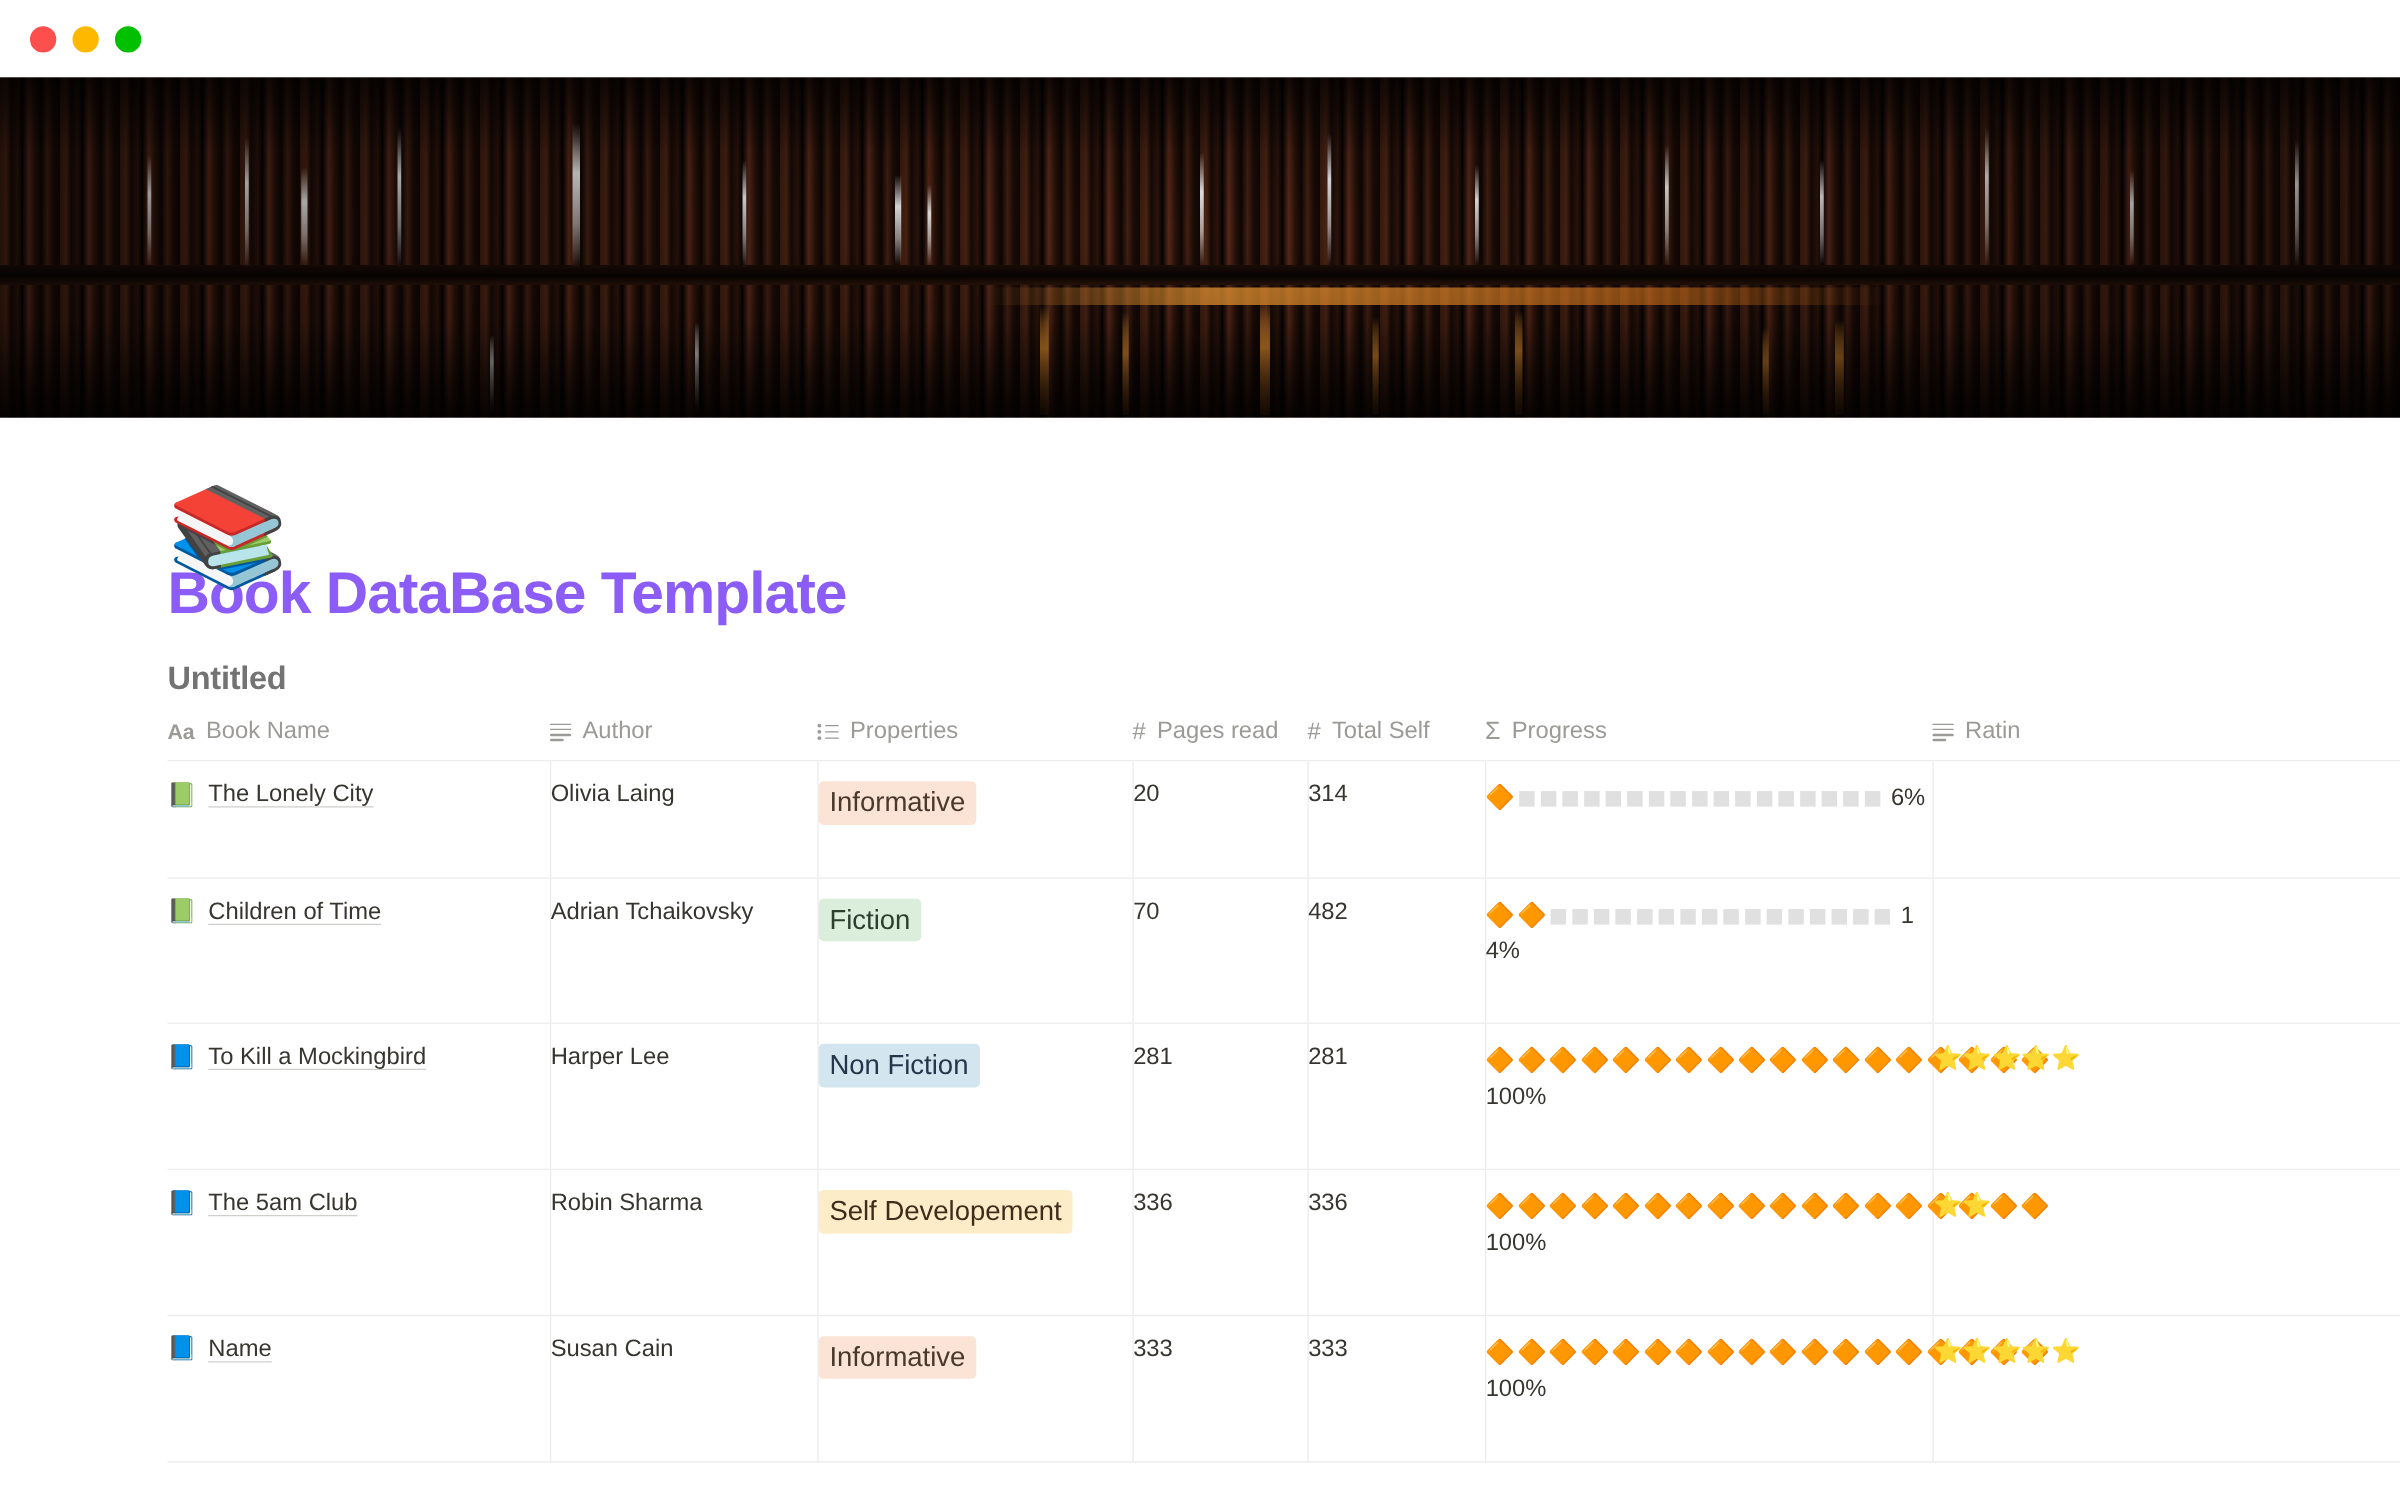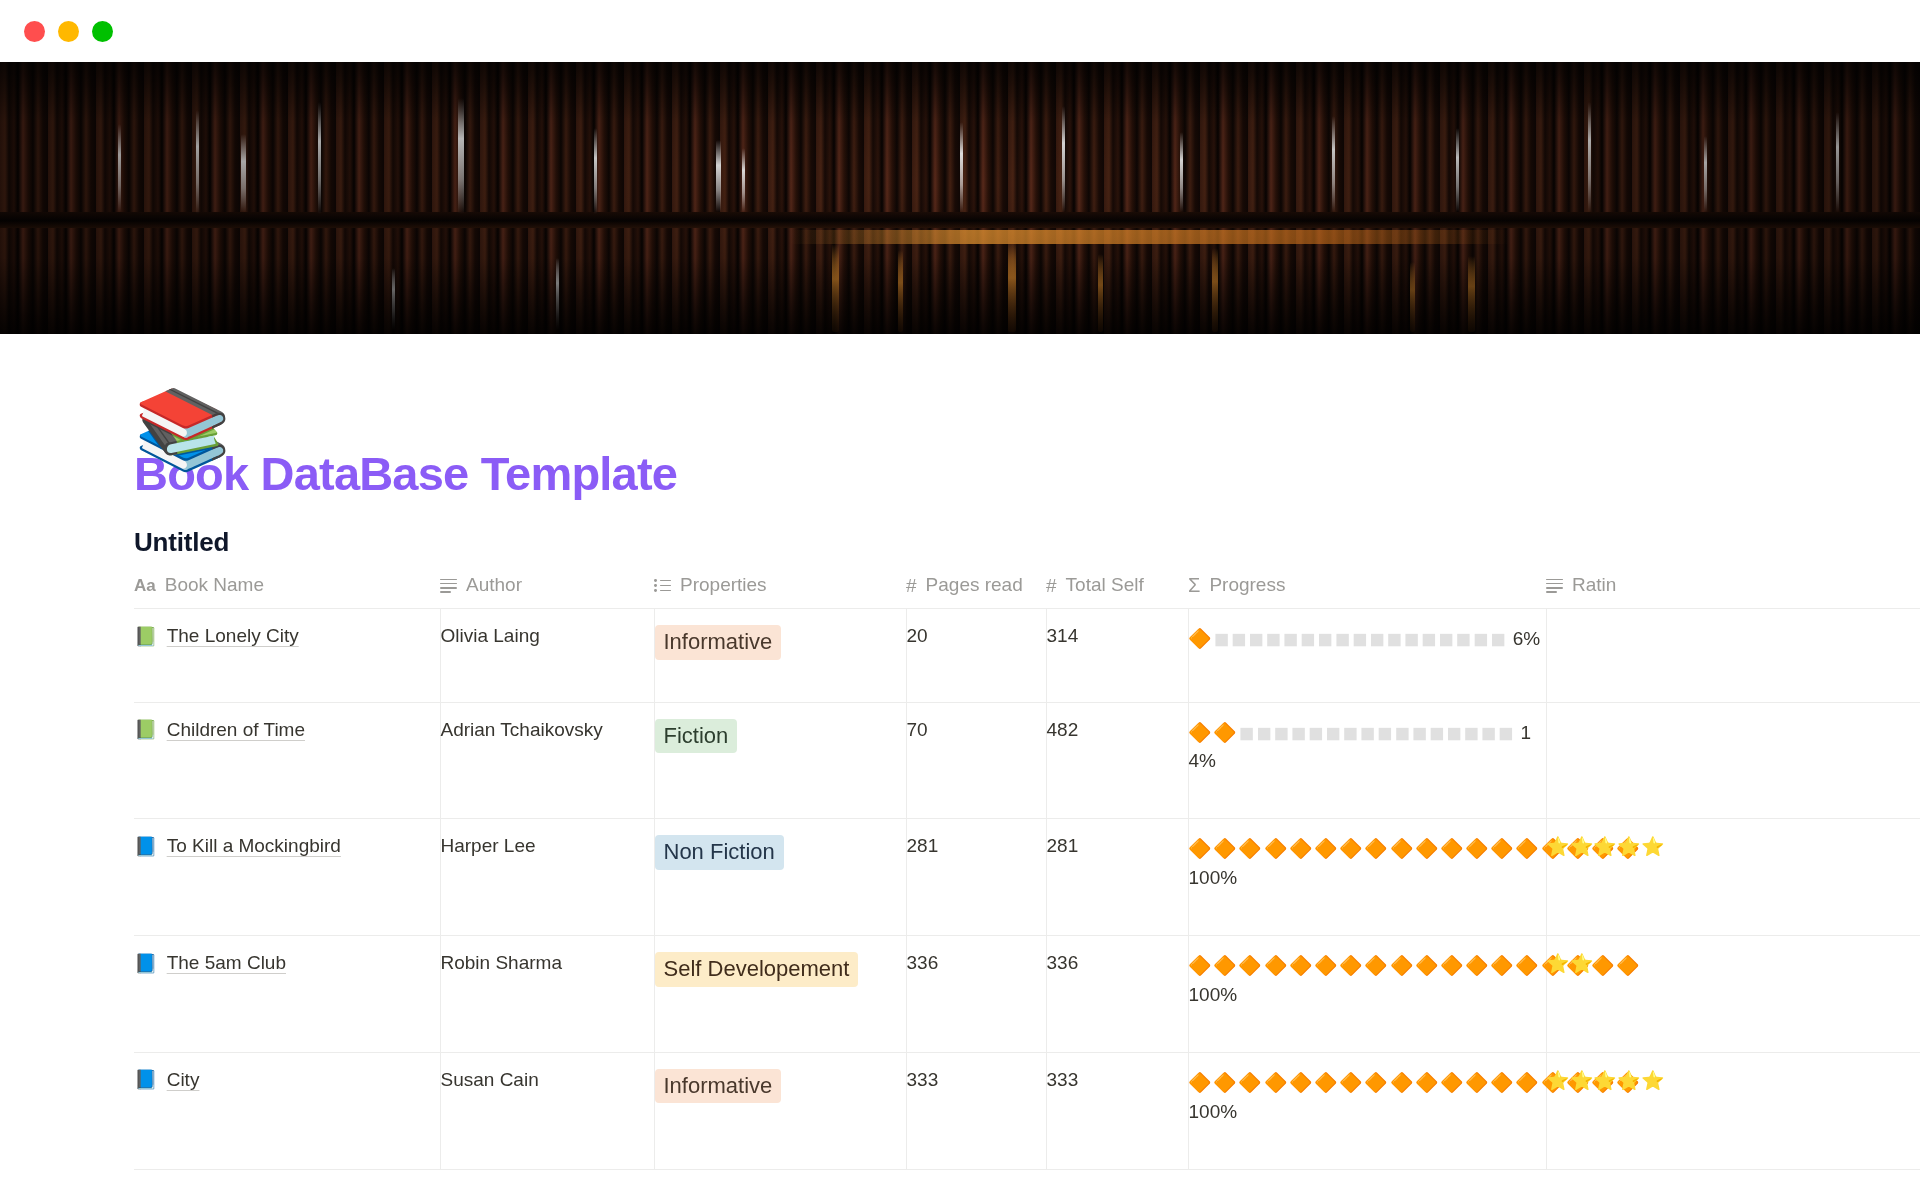--- a/index.html
+++ b/index.html
@@ -129,21 +129,21 @@
   .grid-icon::after {
     content: ""; position: absolute; top: 0; bottom: 0; left: 5.4px;
     width: 1.6px; background: #8f8e89;
   }
 
   
   #db-title {
     margin-top: 26px;
     font-size: 26px;
     font-weight: 700;
-    color: #0f172a;
+    color: #737373;
     letter-spacing: -0.2px;
   }
 
   
   #db-table {
     margin-top: 16px;
     width: 1786px;
     border-collapse: collapse;
     table-layout: fixed;
   }
@@ -413,21 +413,21 @@
           <td class="cell-num">336</td>
           <td class="cell-prog">
             <div class="prog-wrap"><span class="dia">🔶</span><span class="dia">🔶</span><span class="dia">🔶</span><span class="dia">🔶</span><span class="dia">🔶</span><span class="dia">🔶</span><span class="dia">🔶</span><span class="dia">🔶</span><span class="dia">🔶</span><span class="dia">🔶</span><span class="dia">🔶</span><span class="dia">🔶</span><span class="dia">🔶</span><span class="dia">🔶</span><span class="dia">🔶</span><span class="dia">🔶</span><span class="dia">🔶</span><span class="dia">🔶</span><span class="pct"> 100%</span></div>
           </td>
           <td class="cell-rating"><span class="stars">⭐⭐</span></td>
         </tr>
         <tr>
           <td class="cell-name">
             <span class="name-wrap">
               <span class="book-emoji">📘</span>
-              <span class="name-link">City</span>
+              <span class="name-link">Name</span>
             </span>
           </td>
           <td class="cell-author">Susan Cain</td>
           <td class="cell-props"><span class="tag" style="background:#fbe4d5;color:#49382c">Informative</span></td>
           <td class="cell-num">333</td>
           <td class="cell-num">333</td>
           <td class="cell-prog">
             <div class="prog-wrap"><span class="dia">🔶</span><span class="dia">🔶</span><span class="dia">🔶</span><span class="dia">🔶</span><span class="dia">🔶</span><span class="dia">🔶</span><span class="dia">🔶</span><span class="dia">🔶</span><span class="dia">🔶</span><span class="dia">🔶</span><span class="dia">🔶</span><span class="dia">🔶</span><span class="dia">🔶</span><span class="dia">🔶</span><span class="dia">🔶</span><span class="dia">🔶</span><span class="dia">🔶</span><span class="dia">🔶</span><span class="pct"> 100%</span></div>
           </td>
           <td class="cell-rating"><span class="stars">⭐⭐⭐⭐⭐</span></td>

